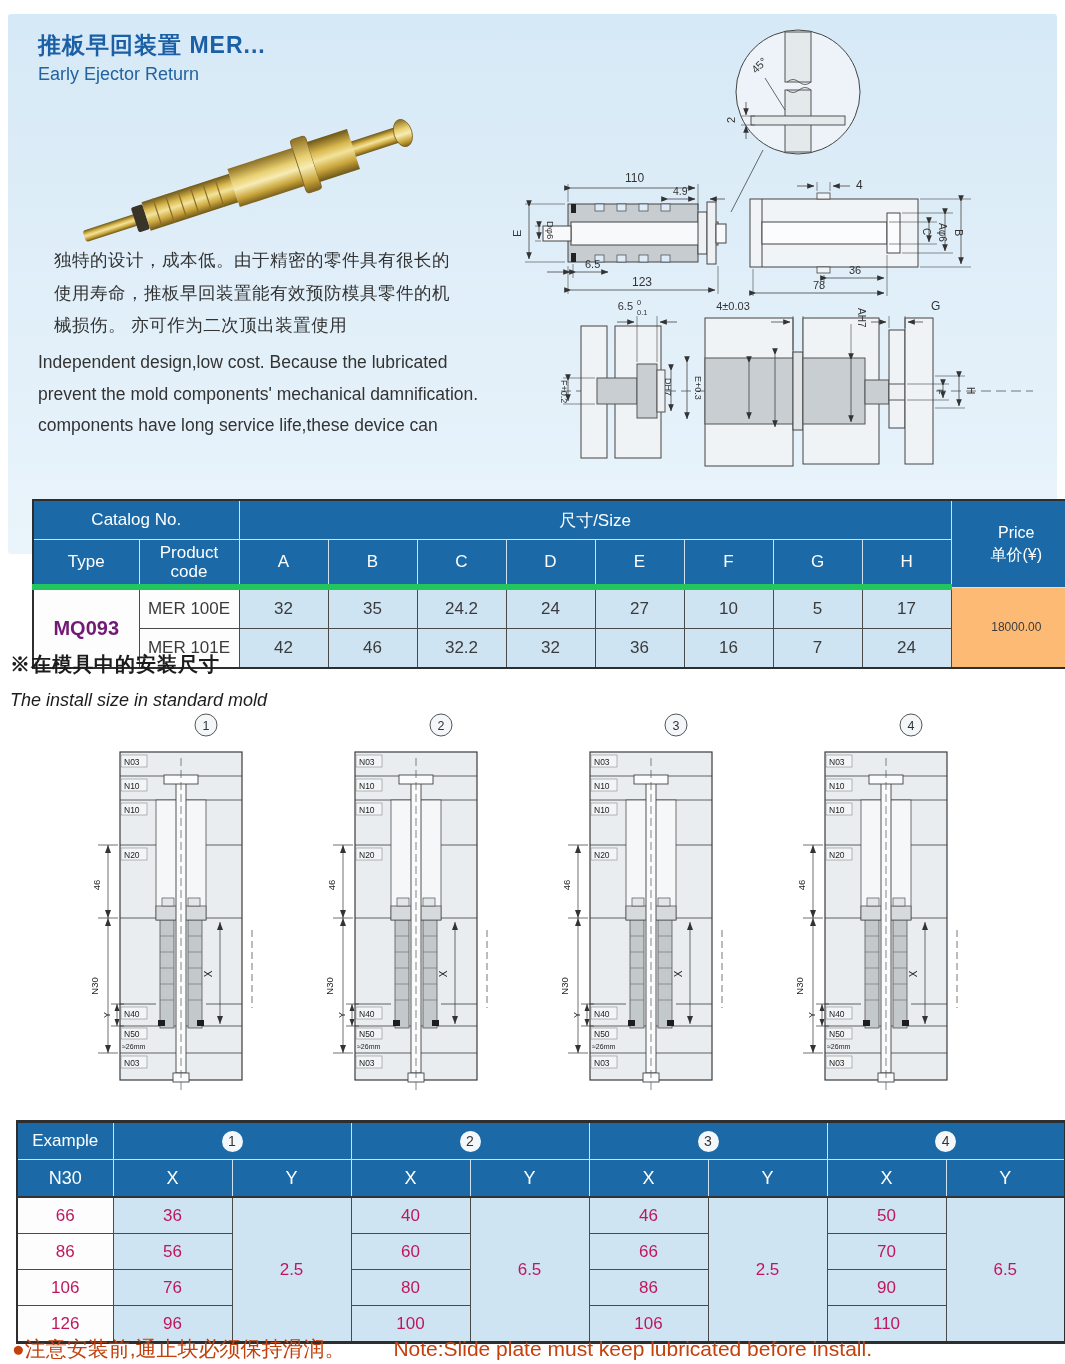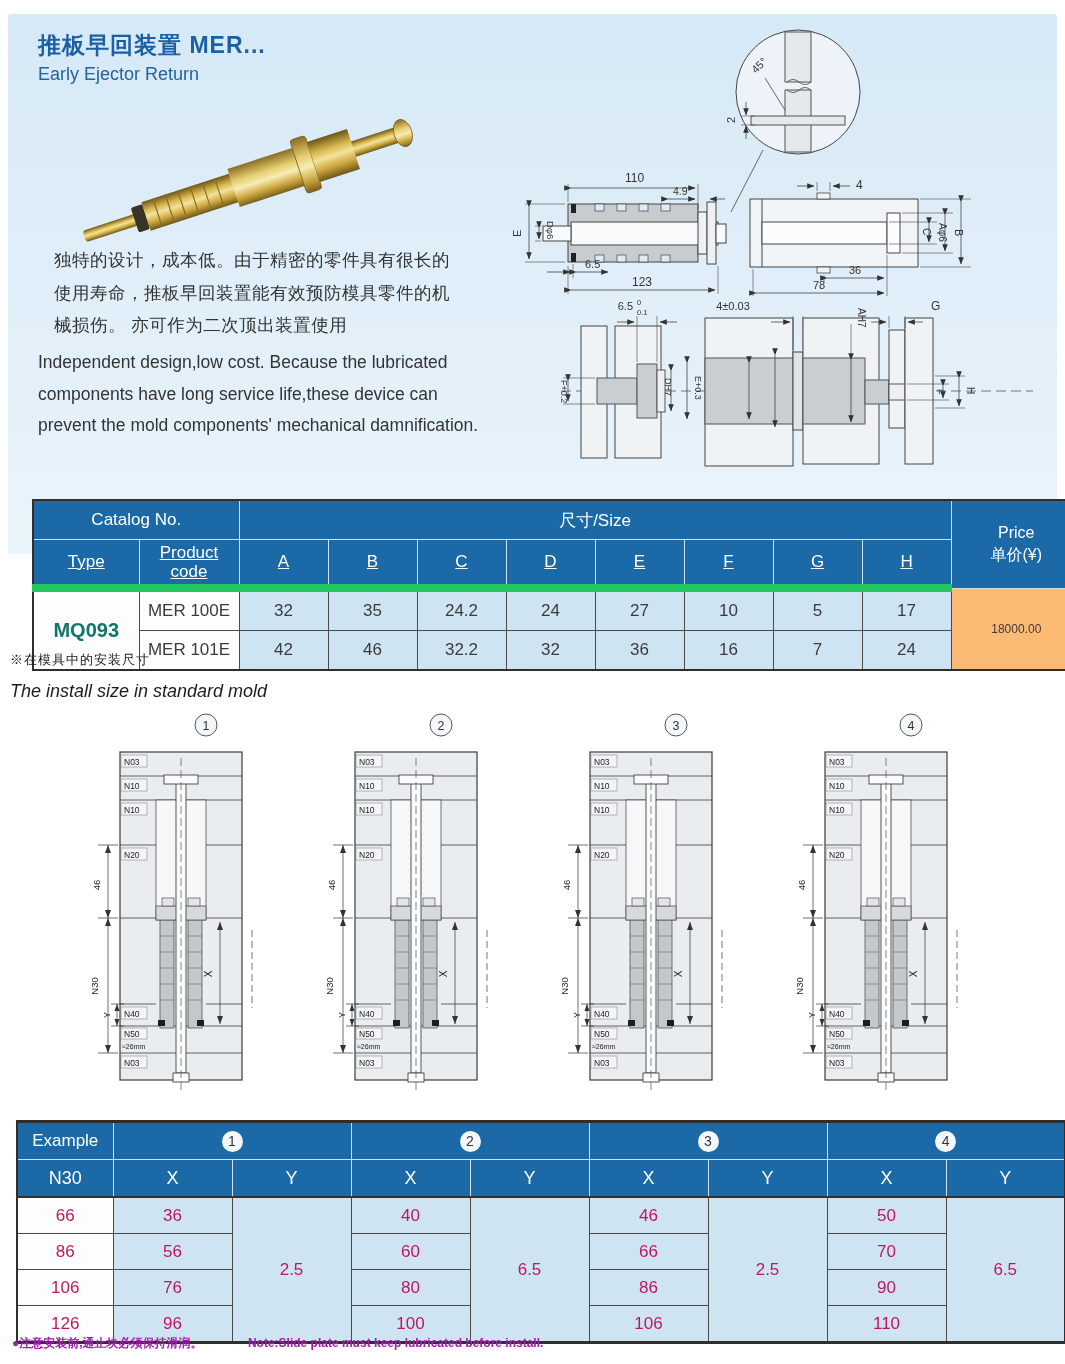--- a/index.html
+++ b/index.html
@@ -17,49 +17,49 @@
   .intro-en{position:absolute;left:30px;top:333px;width:480px;font-size:17.5px;line-height:31.5px;color:#333;}
   .drawA{position:absolute;left:505px;top:2px;}
   .drawB{position:absolute;left:545px;top:280px;}
 
   
   .size-table-wrap{position:absolute;left:8px;top:499px;padding-left:24px;}
   table{border-collapse:collapse;table-layout:fixed;}
   .size-table{width:1049px;border:2px solid #2e2e2e;}
   .size-table th{background:#1b6aa7;color:#fff;font-weight:normal;border:1px solid #cfe0ee;font-size:17px;}
   .size-table tr.h1 th{height:36px;}
-  .size-table tr.h2 th{height:42px;border-bottom:8px solid #22c55e;text-decoration:underline;}
+  .size-table tr.h2 th{height:42px;border-bottom:6px solid #22c55e;}
   .size-table td{border:1px solid #4a4a4a;text-align:center;font-size:17px;color:#3b3b3b;height:36px;background:#cfe4f3;}
-  .size-table td.type-cell{background:#fdfdfd;color:#0f766e;font-size:20px;font-weight:bold;}
+  .size-table td.type-cell{background:#fdfdfd;color:#701a75;font-size:20px;font-weight:bold;}
   .size-table td.code-cell{background:#fdfdfd;}
   .size-table td.price-cell{background:#fdba74;font-size:12px;}
   .price-th div{line-height:22px;font-size:16px;}
   .pre{white-space:pre-line;line-height:19px;}
 
   
   .install-note{position:absolute;left:10px;top:651px;color:#1c1c1c;}
-  .install-note .zh{font-size:13px;letter-spacing:1px;}
+  .install-note .zh{font-size:20px;letter-spacing:1px;font-weight:bold;}
   .install-note .en{font-size:18px;margin-top:12px;font-style:italic;}
 
   
   .diagrams-row{position:absolute;left:0;top:708px;width:1065px;display:flex;padding-left:84px;gap:20px;box-sizing:border-box;}
   .diagram{width:215px;height:398px;}
 
   
   .example-table-wrap{position:absolute;left:16px;top:1120px;}
   .example-table{width:1049px;border:2px solid #2e2e2e;border-top-width:3px;border-bottom-width:3px;}
   .example-table th{background:#1b6aa7;color:#fff;font-weight:normal;border:1px solid #cfe0ee;font-size:17px;height:34px;}
   .example-table tr.h2 th{border-bottom:2px solid #333;font-size:18px;}
   .example-table td{border:1px solid #4a4a4a;text-align:center;font-size:17px;color:#be185d;height:33px;background:#cfe4f3;}
   .example-table td.n30{background:#fdfdfd;}
   .circle-num{display:inline-flex;width:21px;height:21px;border-radius:50%;background:#f5f8fa;color:#333;
               align-items:center;justify-content:center;font-size:14px;}
 
   
-  .footer{position:absolute;left:12px;top:1335px;font-size:12px;color:#a21caf;font-weight:bold;}
+  .footer{position:absolute;left:12px;top:1335px;font-size:21px;color:#c2410c;}
   .footer .en{margin-left:42px;}
 
   svg text{font-family:"Liberation Sans",sans-serif;}
 </style>
 </head>
 <body>
 
 <div class="page">
 
   <div class="top-panel">
@@ -103,22 +103,22 @@
       </g>
     </svg>
 
     <div class="intro-zh">
       <div>独特的设计，成本低。由于精密的零件具有很长的</div>
       <div>使用寿命，推板早回装置能有效预防模具零件的机</div>
       <div>械损伤。 亦可作为二次顶出装置使用</div>
     </div>
     <div class="intro-en">
       <div>Independent design,low cost. Because the lubricated</div>
+      <div>prevent the mold components' mechanical damnification.</div>
       <div>components have long service life,these device can</div>
-      <div>prevent the mold components' mechanical damnification.</div>
     </div>
 
     <svg class="drawA" width="540" height="282" viewBox="0 0 540 282">
       <defs>
         <marker id="ar" markerWidth="9" markerHeight="7" refX="8.5" refY="3.5" orient="auto">
           <path d="M0,0 L9,3.5 L0,7 z" fill="#333"></path>
         </marker>
       </defs>
       <g stroke="#444" fill="none" stroke-width="1">
 

